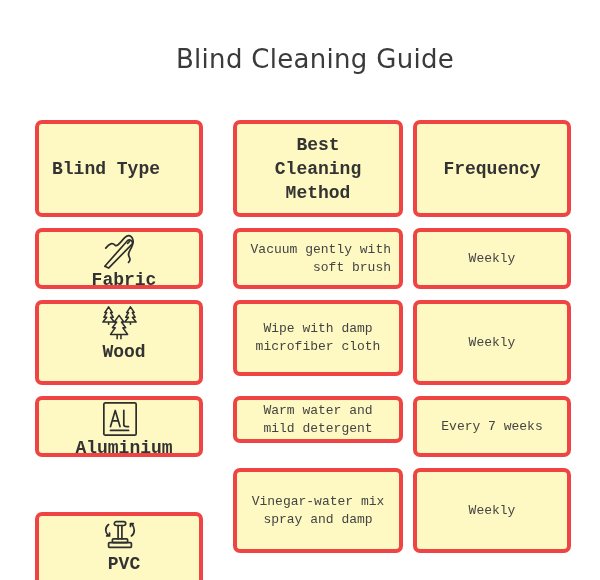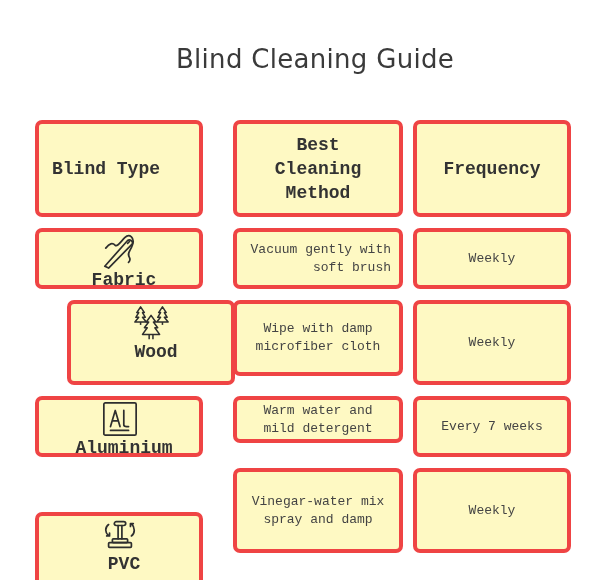--- a/index.html
+++ b/index.html
@@ -44,21 +44,21 @@
   <svg class="icon" viewBox="0 0 40 40" fill="none" stroke="#2e2e2e" stroke-width="1.8" stroke-linecap="round" stroke-linejoin="round">
     <path d="M4 36 L28 9 a3.2 3.2 0 0 1 5 3.5 L8 38 Z"></path>
     <path d="M28 12 L30 10"></path>
     <path d="M5 17 C9 12 12 11 15 14 C17 16 21 10 25 6 C30 1 36 6 33 14 C31 20 27 22 30 27 C31 29 30 31 29 32"></path>
   </svg>
   <span class="label">Fabric</span>
 </div>
 <div class="cell body-cell c2" style="top:228px;height:61px;text-align:right;">Vacuum gently with soft brush</div>
 <div class="cell body-cell c3" style="top:228px;height:61px;">Weekly</div>
 
-<div class="cell type c1" style="top:300px;height:85px;margin-left:32px;">
+<div class="cell type c1" style="top:300px;height:85px;">
   <svg class="icon" viewBox="0 0 40 40" fill="none" stroke="#2e2e2e" stroke-width="1.6" stroke-linejoin="round">
     <path d="M8 3 L4 9 H6 L3 14 H6 L2 19 H14 L10 14 H13 L10 9 H12 Z"></path>
     <path d="M8 19 V22"></path>
     <path d="M31 3 L27 9 H29 L26 14 H29 L25 19 H37 L33 14 H36 L33 9 H35 Z"></path>
     <path d="M31 19 V22"></path>
     <path d="M19 12 L14 19 H16.5 L12 25 H15 L10 32 H28 L23 25 H26 L21.5 19 H24 Z"></path>
     <path d="M17 32 V37 M21 32 V37"></path>
   </svg>
   <span class="label">Wood</span>
 </div>

